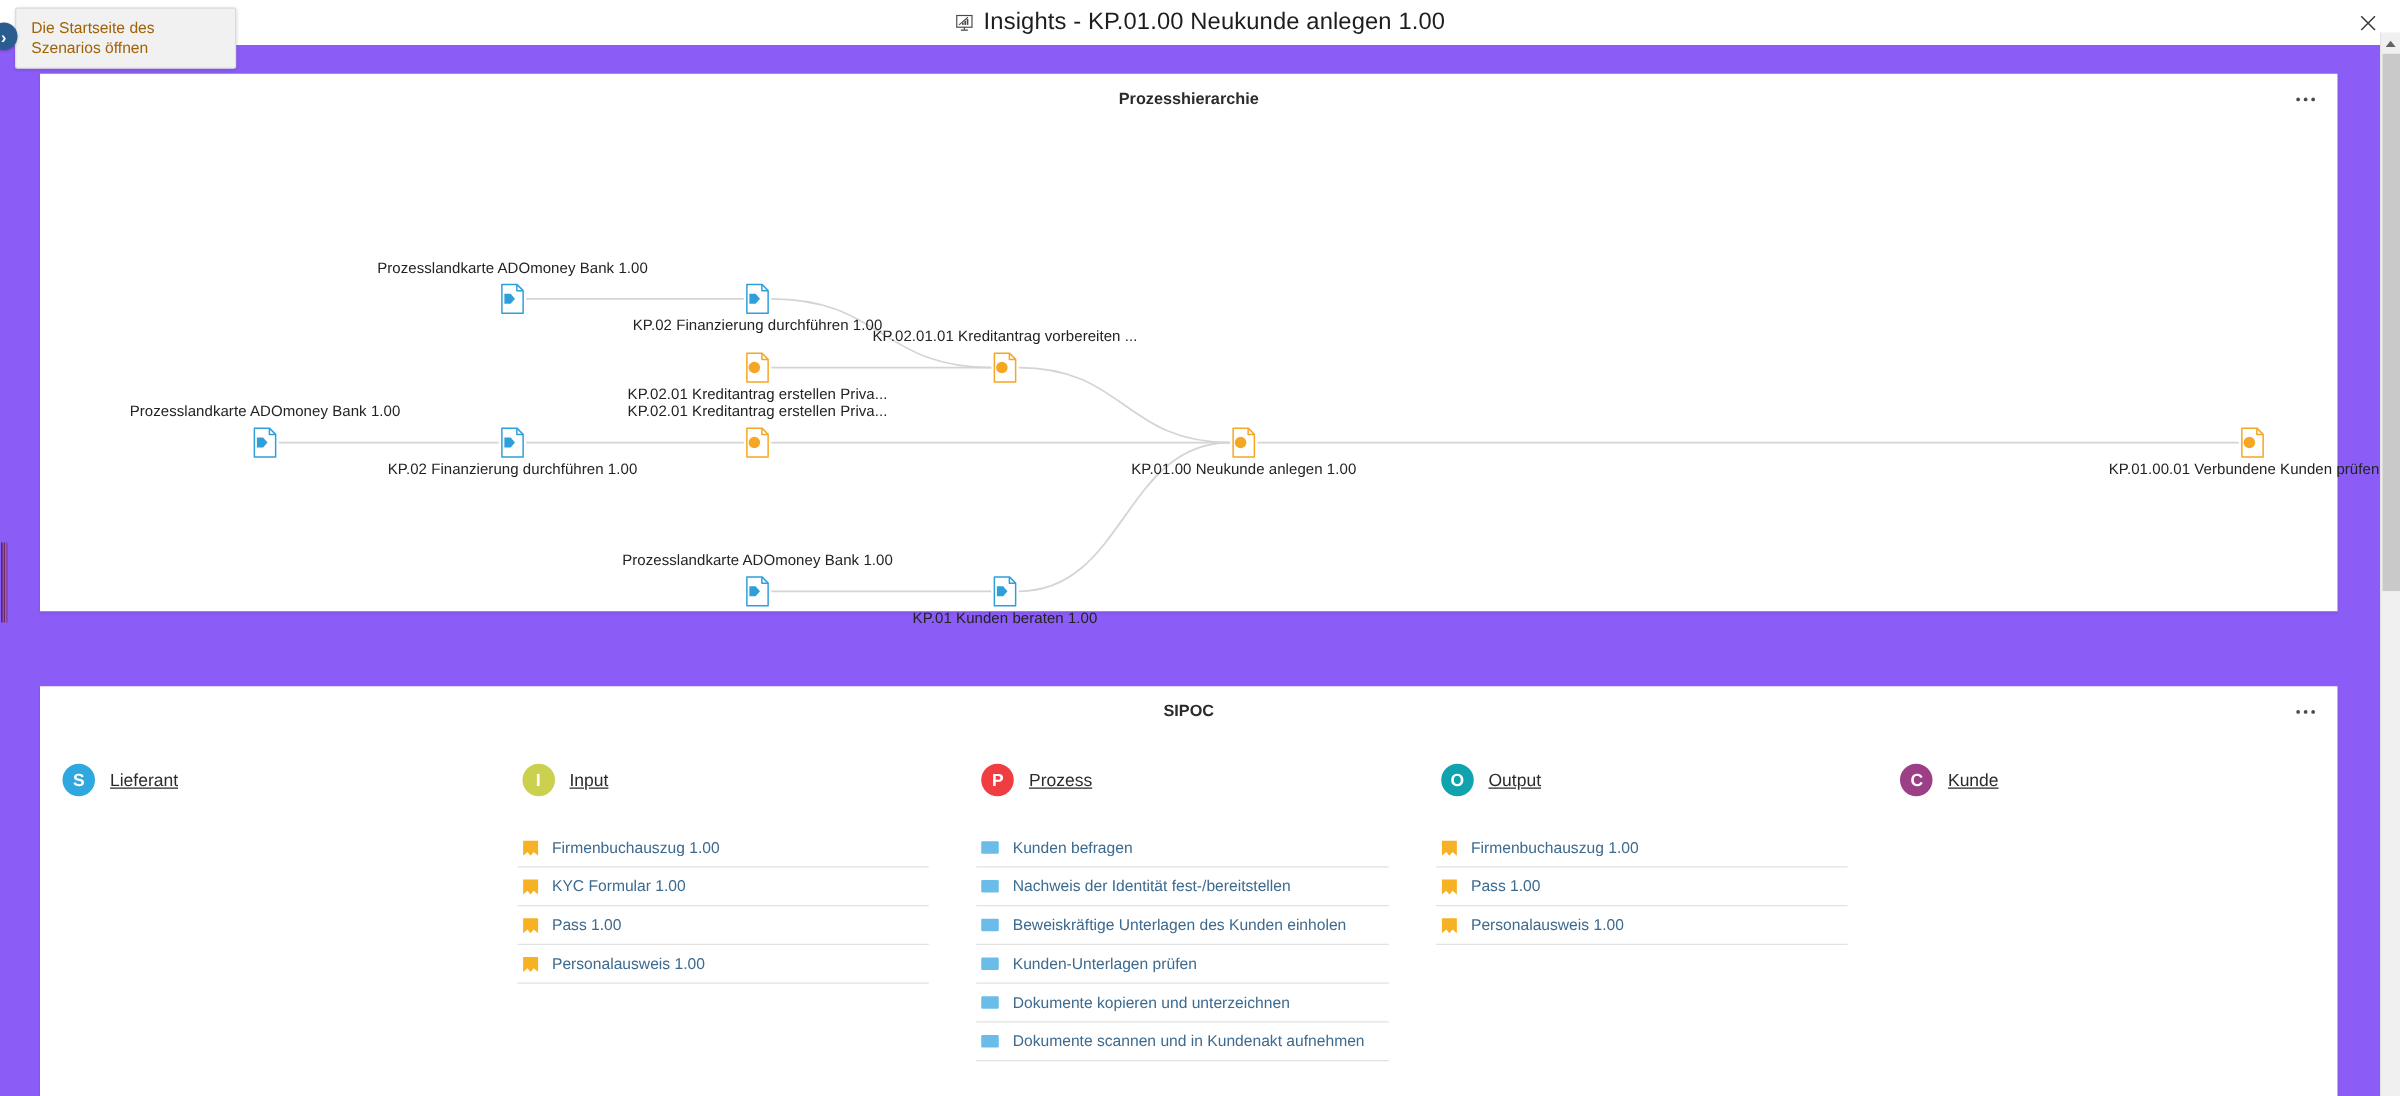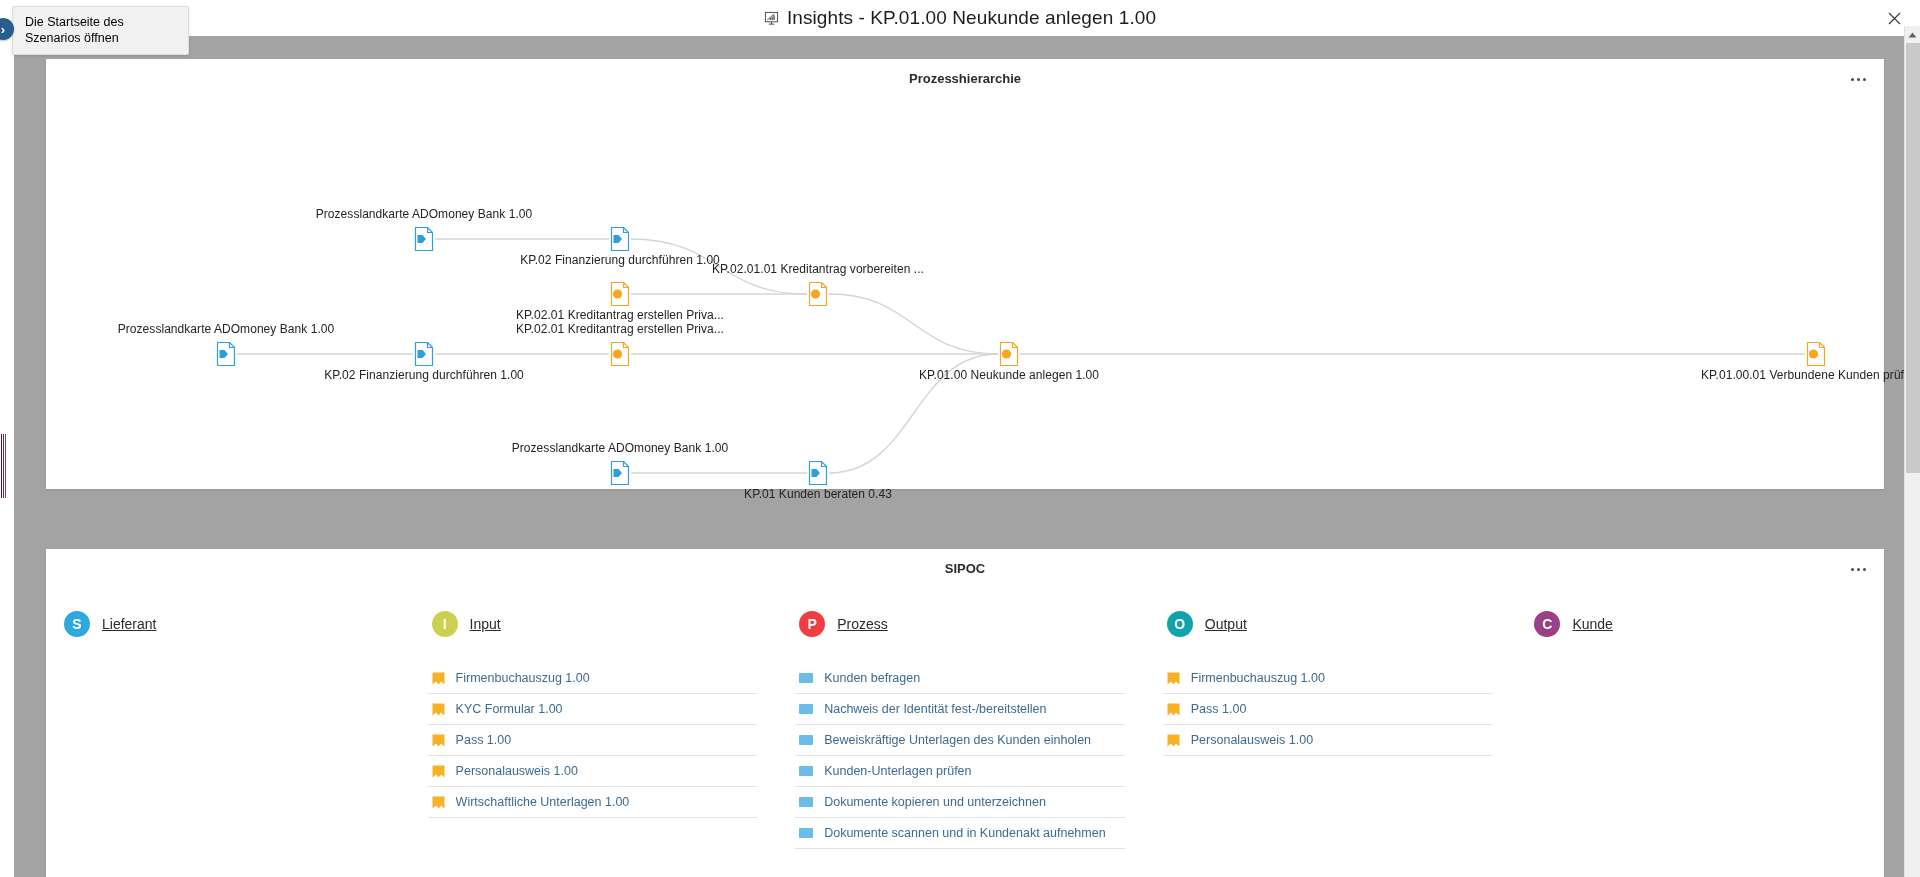--- a/index.html
+++ b/index.html
@@ -32,21 +32,21 @@
 
   
   .tooltip {
     position: absolute; left: 12px; top: 6px;
     width: 177px; min-height: 40px;
     background: #f1f1f1;
     border: 1px solid #dcdcdc;
     border-radius: 2px;
     box-shadow: 0 1px 3px rgba(0,0,0,.12);
     padding: 7px 10px 8px 12px;
-    font-size: 12.5px; line-height: 16px; color: #000000;
+    font-size: 12.5px; line-height: 16px; color: #a16207;
     z-index: 40;
   }
   .nav-chevron {
     position: absolute; left: -8px; top: 18px;
     width: 22px; height: 22px; border-radius: 50%;
     background: #2a5d8f;
     display: flex; align-items: center; justify-content: center;
     color: #ffffff; font-size: 13px; font-weight: bold;
     cursor: pointer; z-index: 45;
     box-shadow: 0 1px 2px rgba(0,0,0,.25);
@@ -57,23 +57,23 @@
     position: absolute; left: 0px; top: 434px;
     width: 6px; height: 64px; z-index: 30;
   }
   .left-marker i { position: absolute; top: 0; width: 1px; height: 64px; display: block; }
   .lm1 { left: 1px; background: #4b1840; }
   .lm2 { left: 3px; background: #6d2a5e; }
   .lm3 { left: 5px; background: #8e3a7d; }
 
   
   .page {
-    position: absolute; left: 14px; top: 36px;
+    position: absolute; left: 0; top: 36px;
     width: 1904px; height: 841px;
-    background: #a3a3a3;
+    background: #8b5cf6;
     overflow: hidden;
   }
 
   
   .panel {
     position: absolute;
     background: #ffffff;
     box-shadow: 0 1px 2px rgba(0,0,0,.10);
   }
   .panel-hierarchy { left: 32px; top: 23px; width: 1838px; height: 430px; }
@@ -311,21 +311,21 @@
             <div class="node-label lbl-above">Prozesslandkarte ADOmoney Bank 1.00</div>
           </div>
           <div class="node" style="left: 772px; top: 414px;">
             <div class="node-icon">
               <svg viewBox="0 0 22 26" width="22" height="26">
                 <path d="M2.5 1.5 H14.5 L19.5 6.5 V24.5 H2.5 Z" fill="#ffffff" stroke="#2f9fdc" stroke-width="1.2" stroke-linejoin="round"></path>
                 <path d="M14.5 1.5 V6.5 H19.5" fill="none" stroke="#2f9fdc" stroke-width="1.2" stroke-linejoin="round"></path>
                 <path d="M4.5 9 L4.5 17 L9.5 17 L13 13 L9.5 9 Z" fill="#2f9fdc"></path>
               </svg>
             </div>
-            <div class="node-label lbl-below">KP.01 Kunden beraten 0.43</div>
+            <div class="node-label lbl-below">KP.01 Kunden beraten 1.00</div>
           </div>
           <div class="node" style="left: 1770px; top: 295px;">
             <div class="node-icon">
               <svg viewBox="0 0 22 26" width="22" height="26">
                 <path d="M2.5 1.5 H14.5 L19.5 6.5 V24.5 H2.5 Z" fill="#ffffff" stroke="#f5a623" stroke-width="1.2" stroke-linejoin="round"></path>
                 <path d="M14.5 1.5 V6.5 H19.5" fill="none" stroke="#f5a623" stroke-width="1.2" stroke-linejoin="round"></path>
                 <circle cx="8.5" cy="13" r="4.6" fill="#f5a623"></circle>
               </svg>
             </div>
             <div class="node-label lbl-below">KP.01.00.01 Verbundene Kunden prüfen ...</div>
@@ -372,26 +372,20 @@
                   <path d="M0.5 0.5 H12.5 V12.5 L9 9.6 L6.5 12.5 L4 9.6 L0.5 12.5 Z" fill="#f7b125"></path>
                 </svg></span>
               <span class="item-text">Pass 1.00</span>
             </div>
             <div class="sipoc-item">
               <span class="item-icon-flag"><svg viewBox="0 0 13 13" width="13" height="13">
                   <path d="M0.5 0.5 H12.5 V12.5 L9 9.6 L6.5 12.5 L4 9.6 L0.5 12.5 Z" fill="#f7b125"></path>
                 </svg></span>
               <span class="item-text">Personalausweis 1.00</span>
             </div>
-            <div class="sipoc-item">
-              <span class="item-icon-flag"><svg viewBox="0 0 13 13" width="13" height="13">
-                  <path d="M0.5 0.5 H12.5 V12.5 L9 9.6 L6.5 12.5 L4 9.6 L0.5 12.5 Z" fill="#f7b125"></path>
-                </svg></span>
-              <span class="item-text">Wirtschaftliche Unterlagen 1.00</span>
-            </div>
           </div>
         </div>
         <div class="sipoc-col">
           <div class="sipoc-head">
             <div class="sipoc-badge" style="background: rgb(239, 61, 66);">P</div>
             <div class="sipoc-badge-label">Prozess</div>
           </div>
           <div class="sipoc-list">
             <div class="sipoc-item">
               <span class="item-icon-rect"></span>

